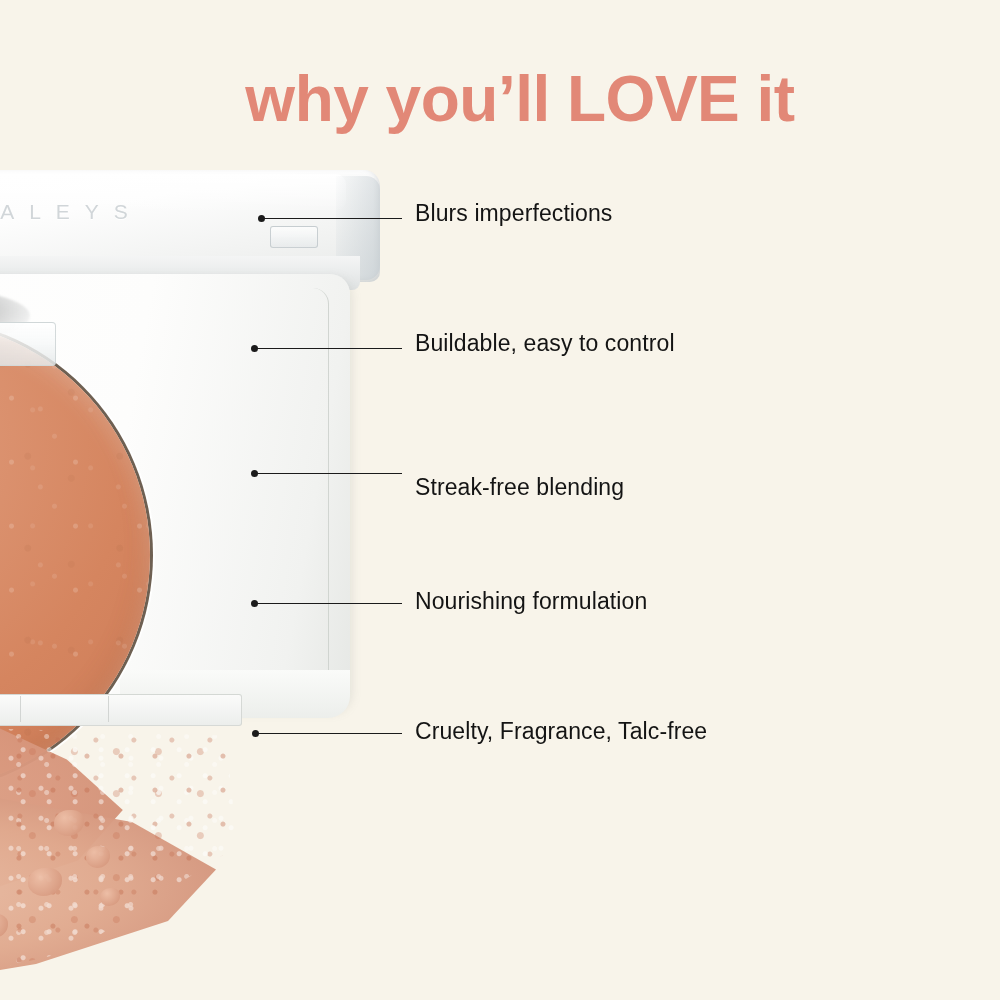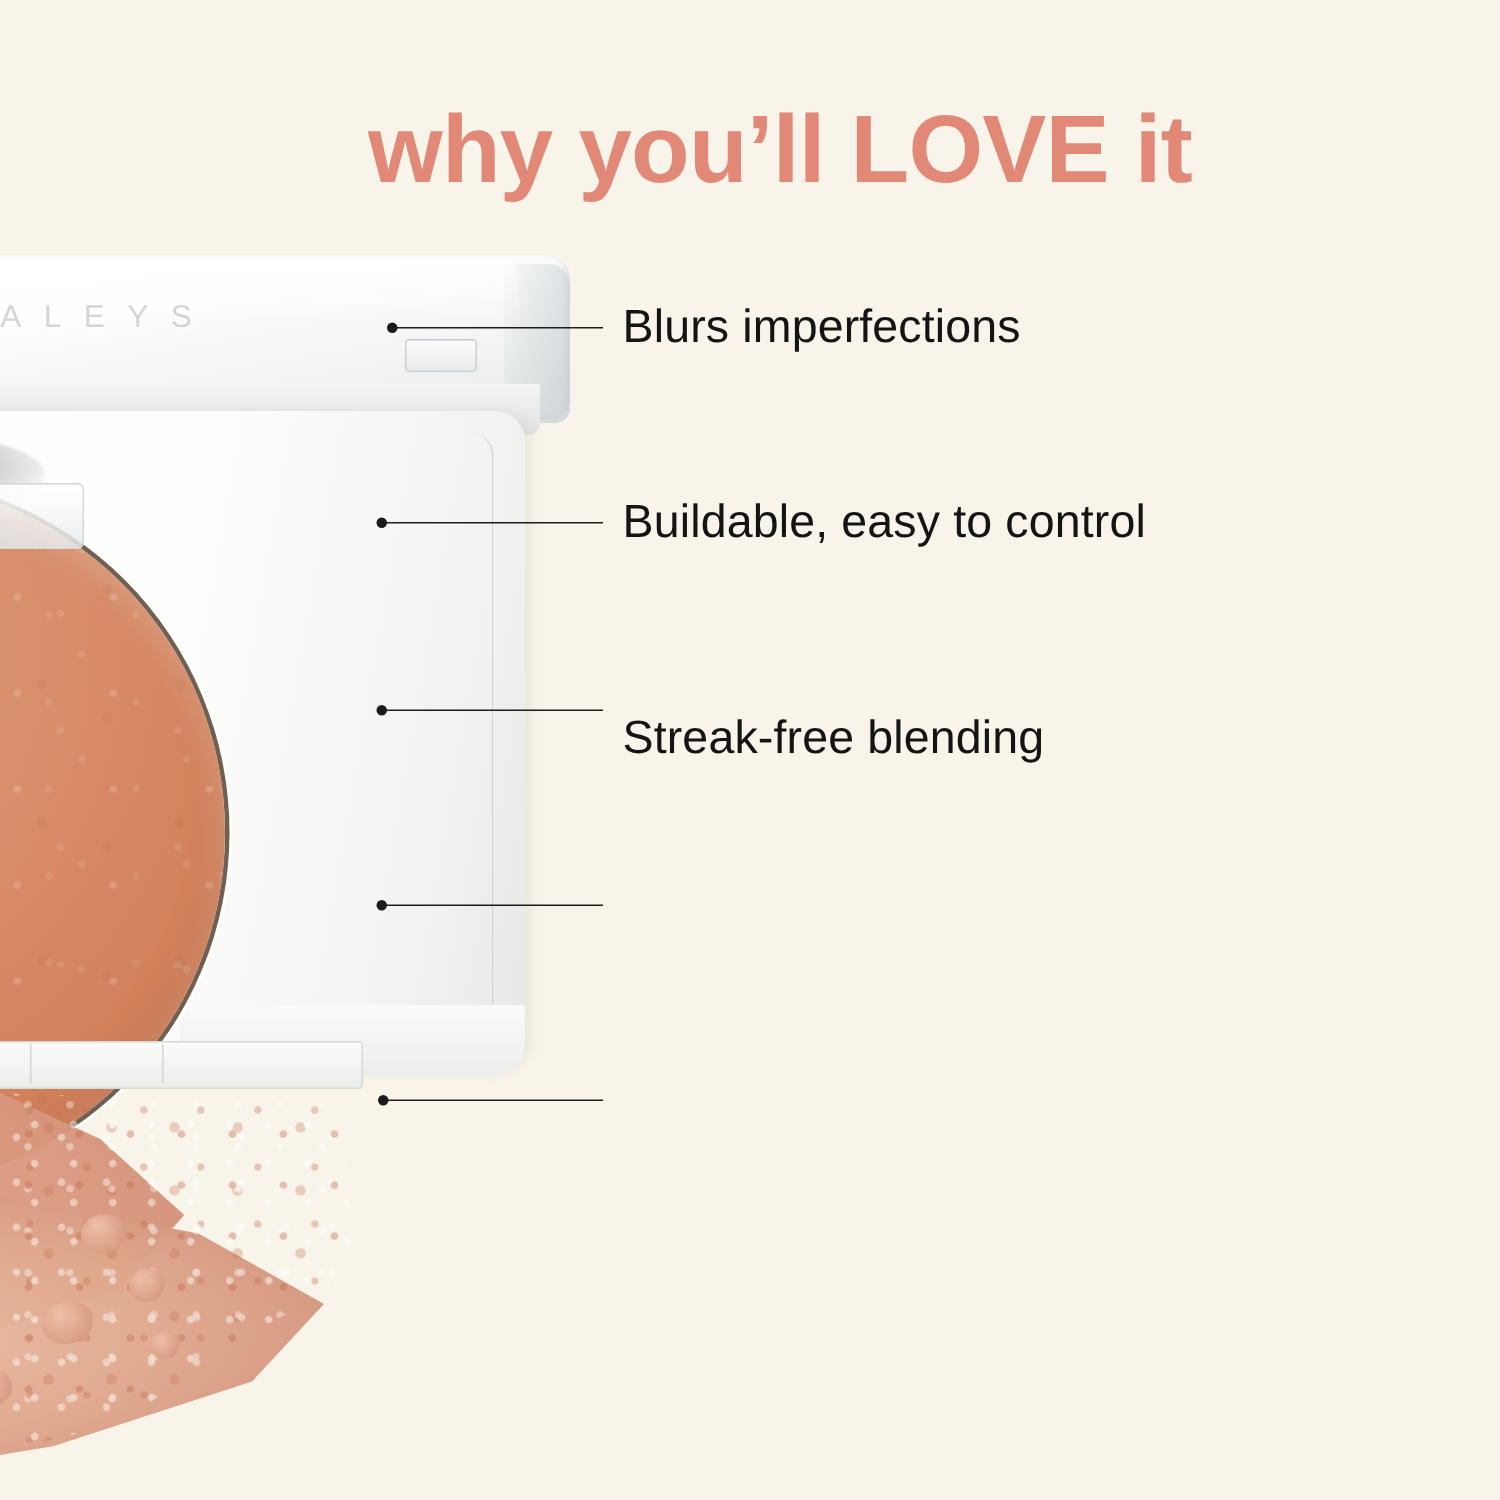--- a/index.html
+++ b/index.html
@@ -276,21 +276,21 @@
   .leader-dot {
     position: absolute;
     width: 7px;
     height: 7px;
     border-radius: 50%;
     background: #1b1b1b;
   }
   .callout-label {
     position: absolute;
     font-family: "Liberation Sans", sans-serif;
-    font-size: 31px;
+    font-size: 23px;
     font-weight: 400;
     color: #141414;
     white-space: nowrap;
     letter-spacing: 0.1px;
   }
 </style>
 </head>
 <body>
 
 <div id="stage">
@@ -345,17 +345,19 @@
   <div class="leader-dot" style="left:251px; top:345px;"></div>
   <div class="leader" style="left:255px; top:348px; width:147px;"></div>
   <div class="callout-label" style="left:415px; top:330px;text-align:center;">Buildable, easy to control</div>
 
   <div class="leader-dot" style="left:251px; top:470px;"></div>
   <div class="leader" style="left:255px; top:473px; width:147px;"></div>
   <div class="callout-label" style="left:415px; top:474px;">Streak-free blending</div>
 
   <div class="leader-dot" style="left:251px; top:600px;"></div>
   <div class="leader" style="left:255px; top:603px; width:147px;"></div>
+  <div class="callout-label" style="left:415px; top:588px;">Nourishing formulation</div>
 
   <div class="leader-dot" style="left:252px; top:730px;"></div>
   <div class="leader" style="left:256px; top:733px; width:146px;"></div>
+  <div class="callout-label" style="left:415px; top:718px;">Cruelty, Fragrance, Talc-free</div>
 
 </div>
 
 </body></html>

